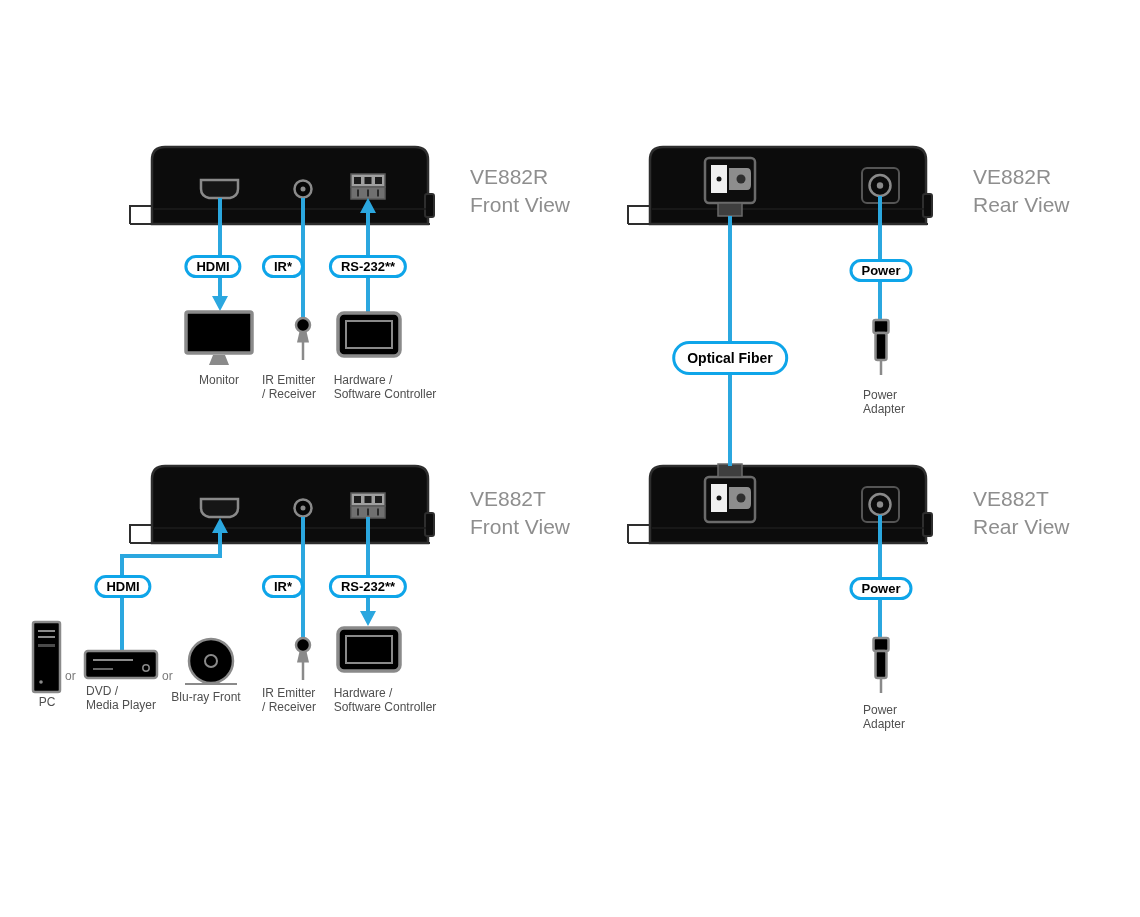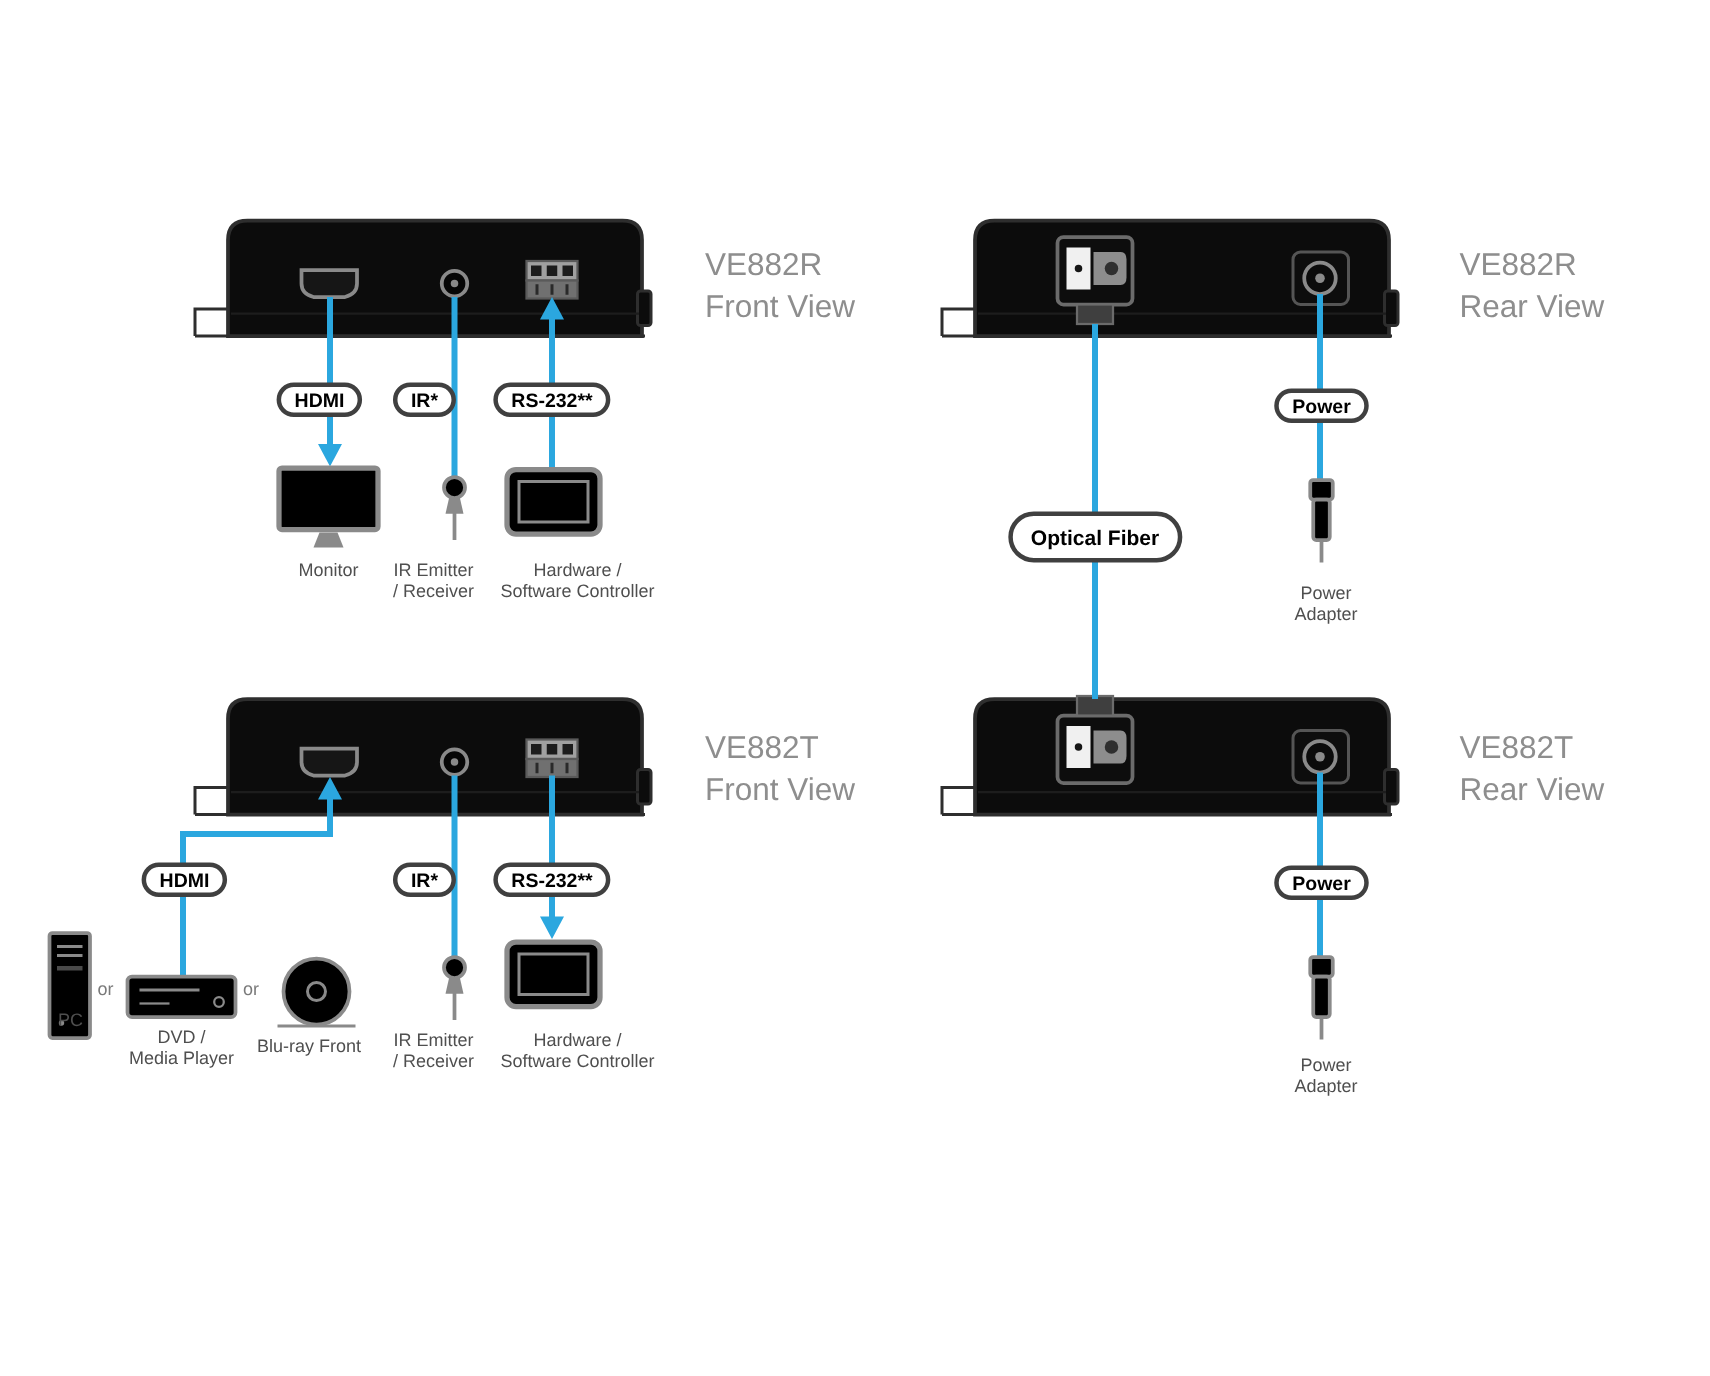--- a/index.html
+++ b/index.html
@@ -24,46 +24,47 @@
     position: absolute;
     font-size: 21px;
     line-height: 28px;
     color: #8e8e8e;
     white-space: nowrap;
   }
   .pill {
     position: absolute;
     transform: translateX(-50%);
     background: #ffffff;
-    border: 3px solid #404040;
+    border: 3px solid #0ea5e9;
     border-radius: 999px;
     padding: 1px 9px;
     font-size: 13px;
     font-weight: bold;
     color: #000;
     white-space: nowrap;
     text-align: left;
   }
   .pill.big {
     font-size: 14px;
     padding: 6px 12px;
   }
   .dev-label {
     position: absolute;
     transform: translateX(-50%);
     font-size: 12px;
     line-height: 14px;
     color: #4f4f4f;
-    text-align: center;
+    text-align: left;
     white-space: nowrap;
   }
   .or-label {
     position: absolute;
     font-size: 12px;
     color: #7a7a7a;
+    margin-top: 17px;
   }
   .footnotes {
     position: absolute;
     left: 33px;
     top: 748px;
     font-size: 13px;
     line-height: 17.5px;
     color: #3f3f3f;
     white-space: nowrap;
   }
@@ -245,21 +246,21 @@
   <div class="dev-label" style="left:385px;top:373px">
     <div>Hardware /</div>
     <div>Software Controller</div>
   </div>
 
   <div class="dev-label" style="left:884px;top:388px">
     <div>Power</div>
     <div>Adapter</div>
   </div>
 
-  <div class="dev-label" style="left:47px;top:673px">PC</div>
+  <div class="dev-label" style="left:47px;top:695px">PC</div>
 
   <div class="or-label" style="left:65px;top:652px">or</div>
   <div class="or-label" style="left:162px;top:652px">or</div>
 
   <div class="dev-label" style="left:121px;top:684px">
     <div>DVD /</div>
     <div>Media Player</div>
   </div>
 
   <div class="dev-label" style="left:206px;top:690px">Blu-ray Front</div>

